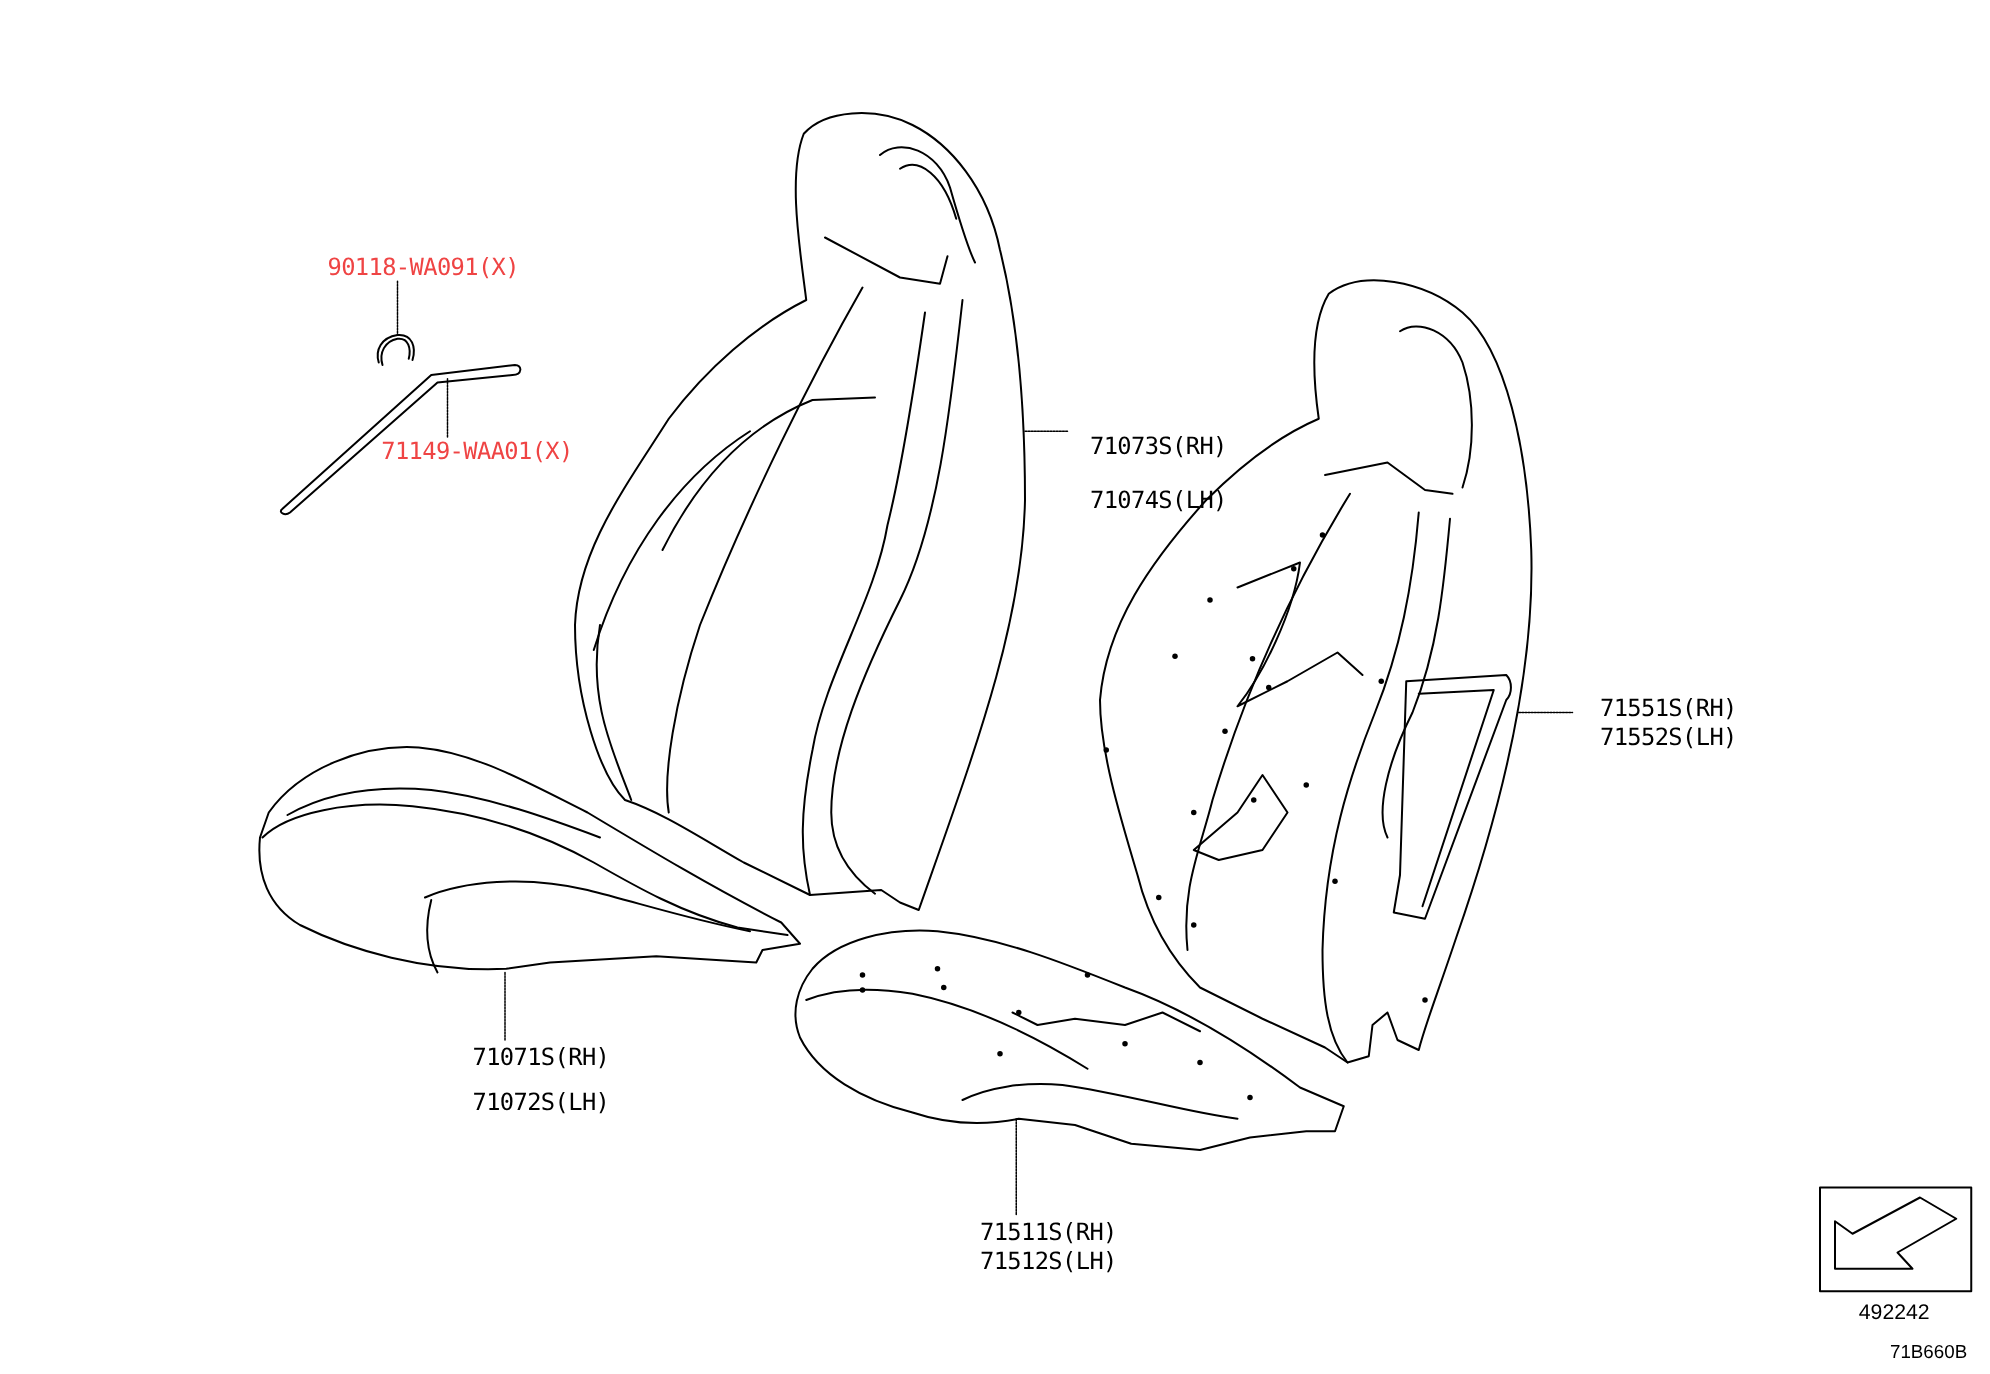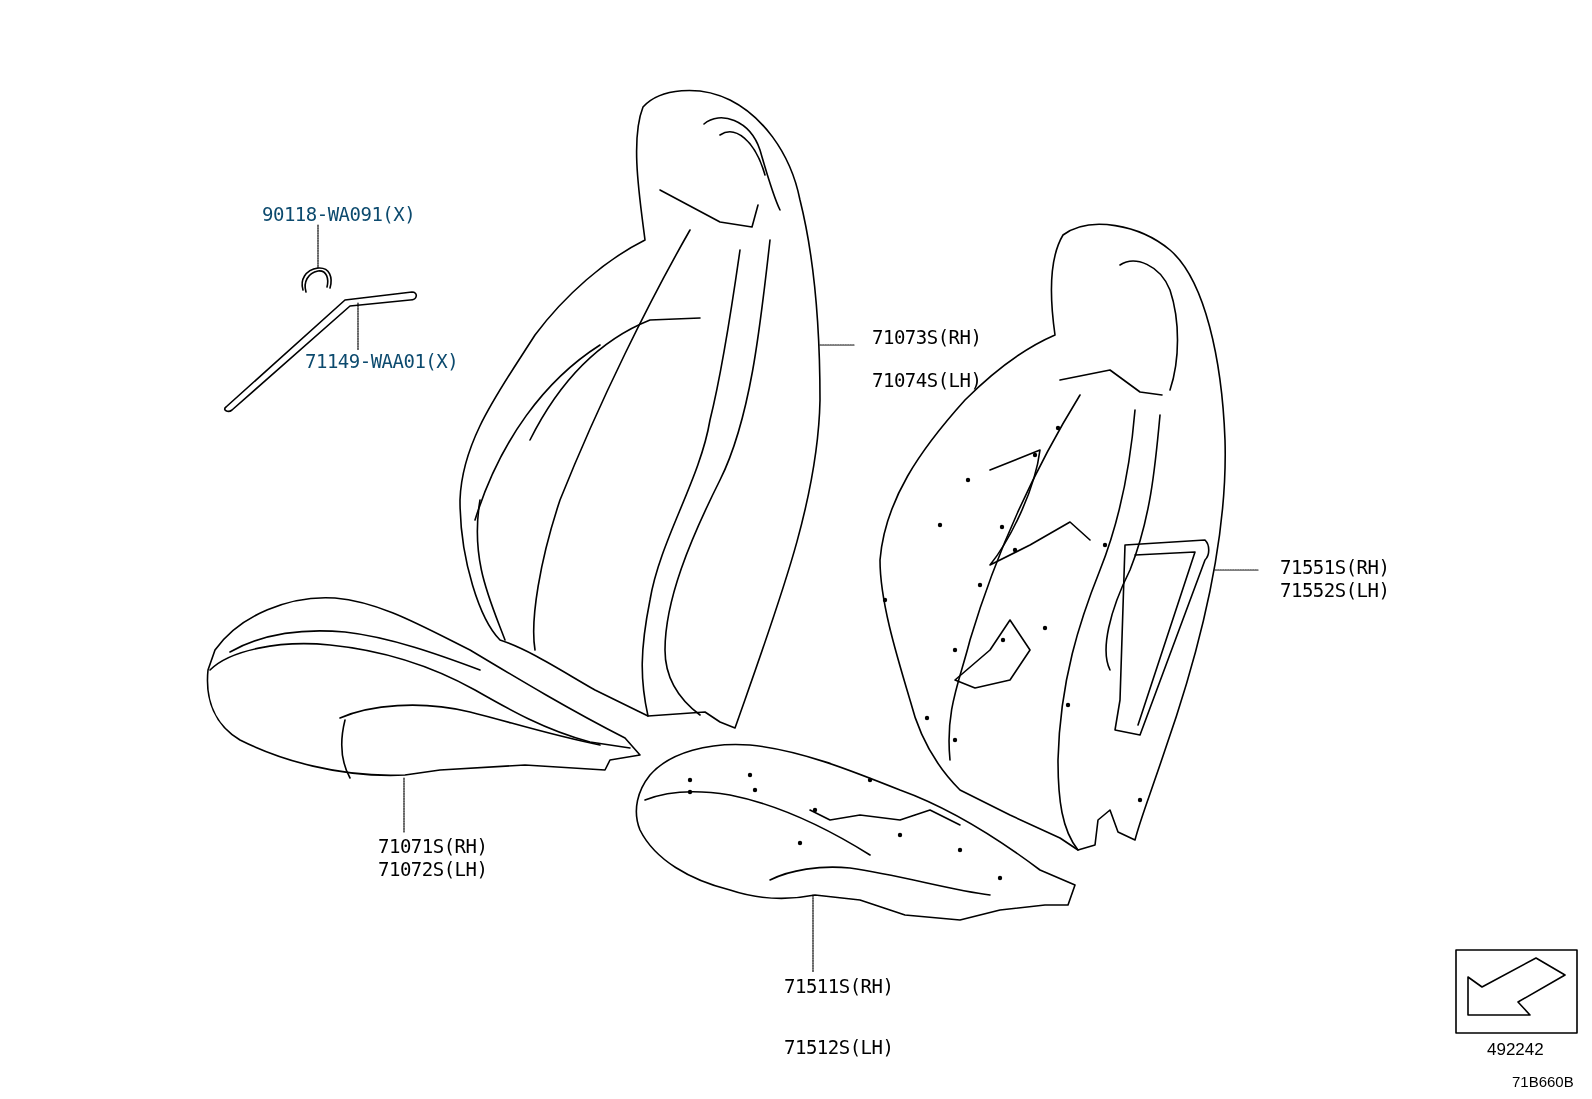--- a/index.html
+++ b/index.html
@@ -1,18 +1,18 @@
 <!DOCTYPE html>
 <html><head>
 <meta charset="utf-8">
 <style>
   html, body { margin: 0; padding: 0; background: #ffffff; }
   body { width: 1592px; height: 1099px; position: relative; overflow: hidden; font-family: "DejaVu Sans Mono", monospace; color: #000; }
   #diagram { position: absolute; left: 0; top: 0; width: 1592px; height: 1099px; }
-  .lbl { position: absolute; font-family: "DejaVu Sans Mono", "Liberation Mono", monospace; font-size: 19px; line-height: 22px; letter-spacing: -0.5px; white-space: nowrap; color: #0c4a6e; }
+  .lbl { position: absolute; font-family: "DejaVu Sans Mono", "Liberation Mono", monospace; font-size: 19px; line-height: 22px; letter-spacing: -0.5px; white-space: nowrap; color: #ef4444; }
   .lbl2 { position: absolute; font-family: "DejaVu Sans Mono", "Liberation Mono", monospace; font-size: 19px; line-height: 23px; letter-spacing: -0.5px; white-space: nowrap; }
   .ref { position: absolute; font-family: "Liberation Sans", sans-serif; font-size: 17px; white-space: nowrap; color: #000000; }
   svg path, svg line, svg polyline, svg polygon, svg rect { fill: none; stroke: #000; stroke-width: 1.6; stroke-linejoin: round; stroke-linecap: round; }
   svg .leader { stroke-width: 1.2; stroke-dasharray: 1.5 1; }
   svg .dot { fill: #000; stroke: none; }
 </style>
 </head>
 <body>
 
 <svg id="diagram" viewBox="0 0 1592 1099" xmlns="http://www.w3.org/2000/svg">
@@ -101,34 +101,34 @@
 
   <g>
     <rect x="1456" y="950" width="121" height="83"></rect>
     <polygon points="1468,977 1482,987 1536,958 1565,975 1518,1002 1530,1015 1468,1015"></polygon>
   </g>
 </svg>
 
 <div class="lbl" style="left:262px; top:203px;">90118-WA091(X)</div>
 <div class="lbl" style="left:305px; top:350px;">71149-WAA01(X)</div>
 
-<div style="position:absolute; left:872px; top:326px;">
+<div style="position:absolute; left:872px; top:346px;">
   <div class="lbl2" style="position:static;">71073S(RH)</div>
   <div class="lbl2" style="position:static;margin-top:20px;">71074S(LH)</div>
 </div>
 
 <div style="position:absolute; left:1280px; top:556px;">
   <div class="lbl2" style="position:static;">71551S(RH)</div>
   <div class="lbl2" style="position:static;">71552S(LH)</div>
 </div>
 
 <div style="position:absolute; left:378px; top:835px;">
   <div class="lbl2" style="position:static;">71071S(RH)</div>
-  <div class="lbl2" style="position:static;">71072S(LH)</div>
+  <div class="lbl2" style="position:static;margin-top:13px;">71072S(LH)</div>
 </div>
 
 <div style="position:absolute; left:784px; top:975px;">
   <div class="lbl2" style="position:static;text-align:center;">71511S(RH)</div>
-  <div class="lbl2" style="position:static;margin-top:38px;">71512S(LH)</div>
+  <div class="lbl2" style="position:static;">71512S(LH)</div>
 </div>
 
 <div class="ref" style="left:1487px; top:1040px;">492242</div>
 <div class="ref" style="left:1512px; top:1073px; font-size:15px;">71B660B</div>
 
 </body></html>

